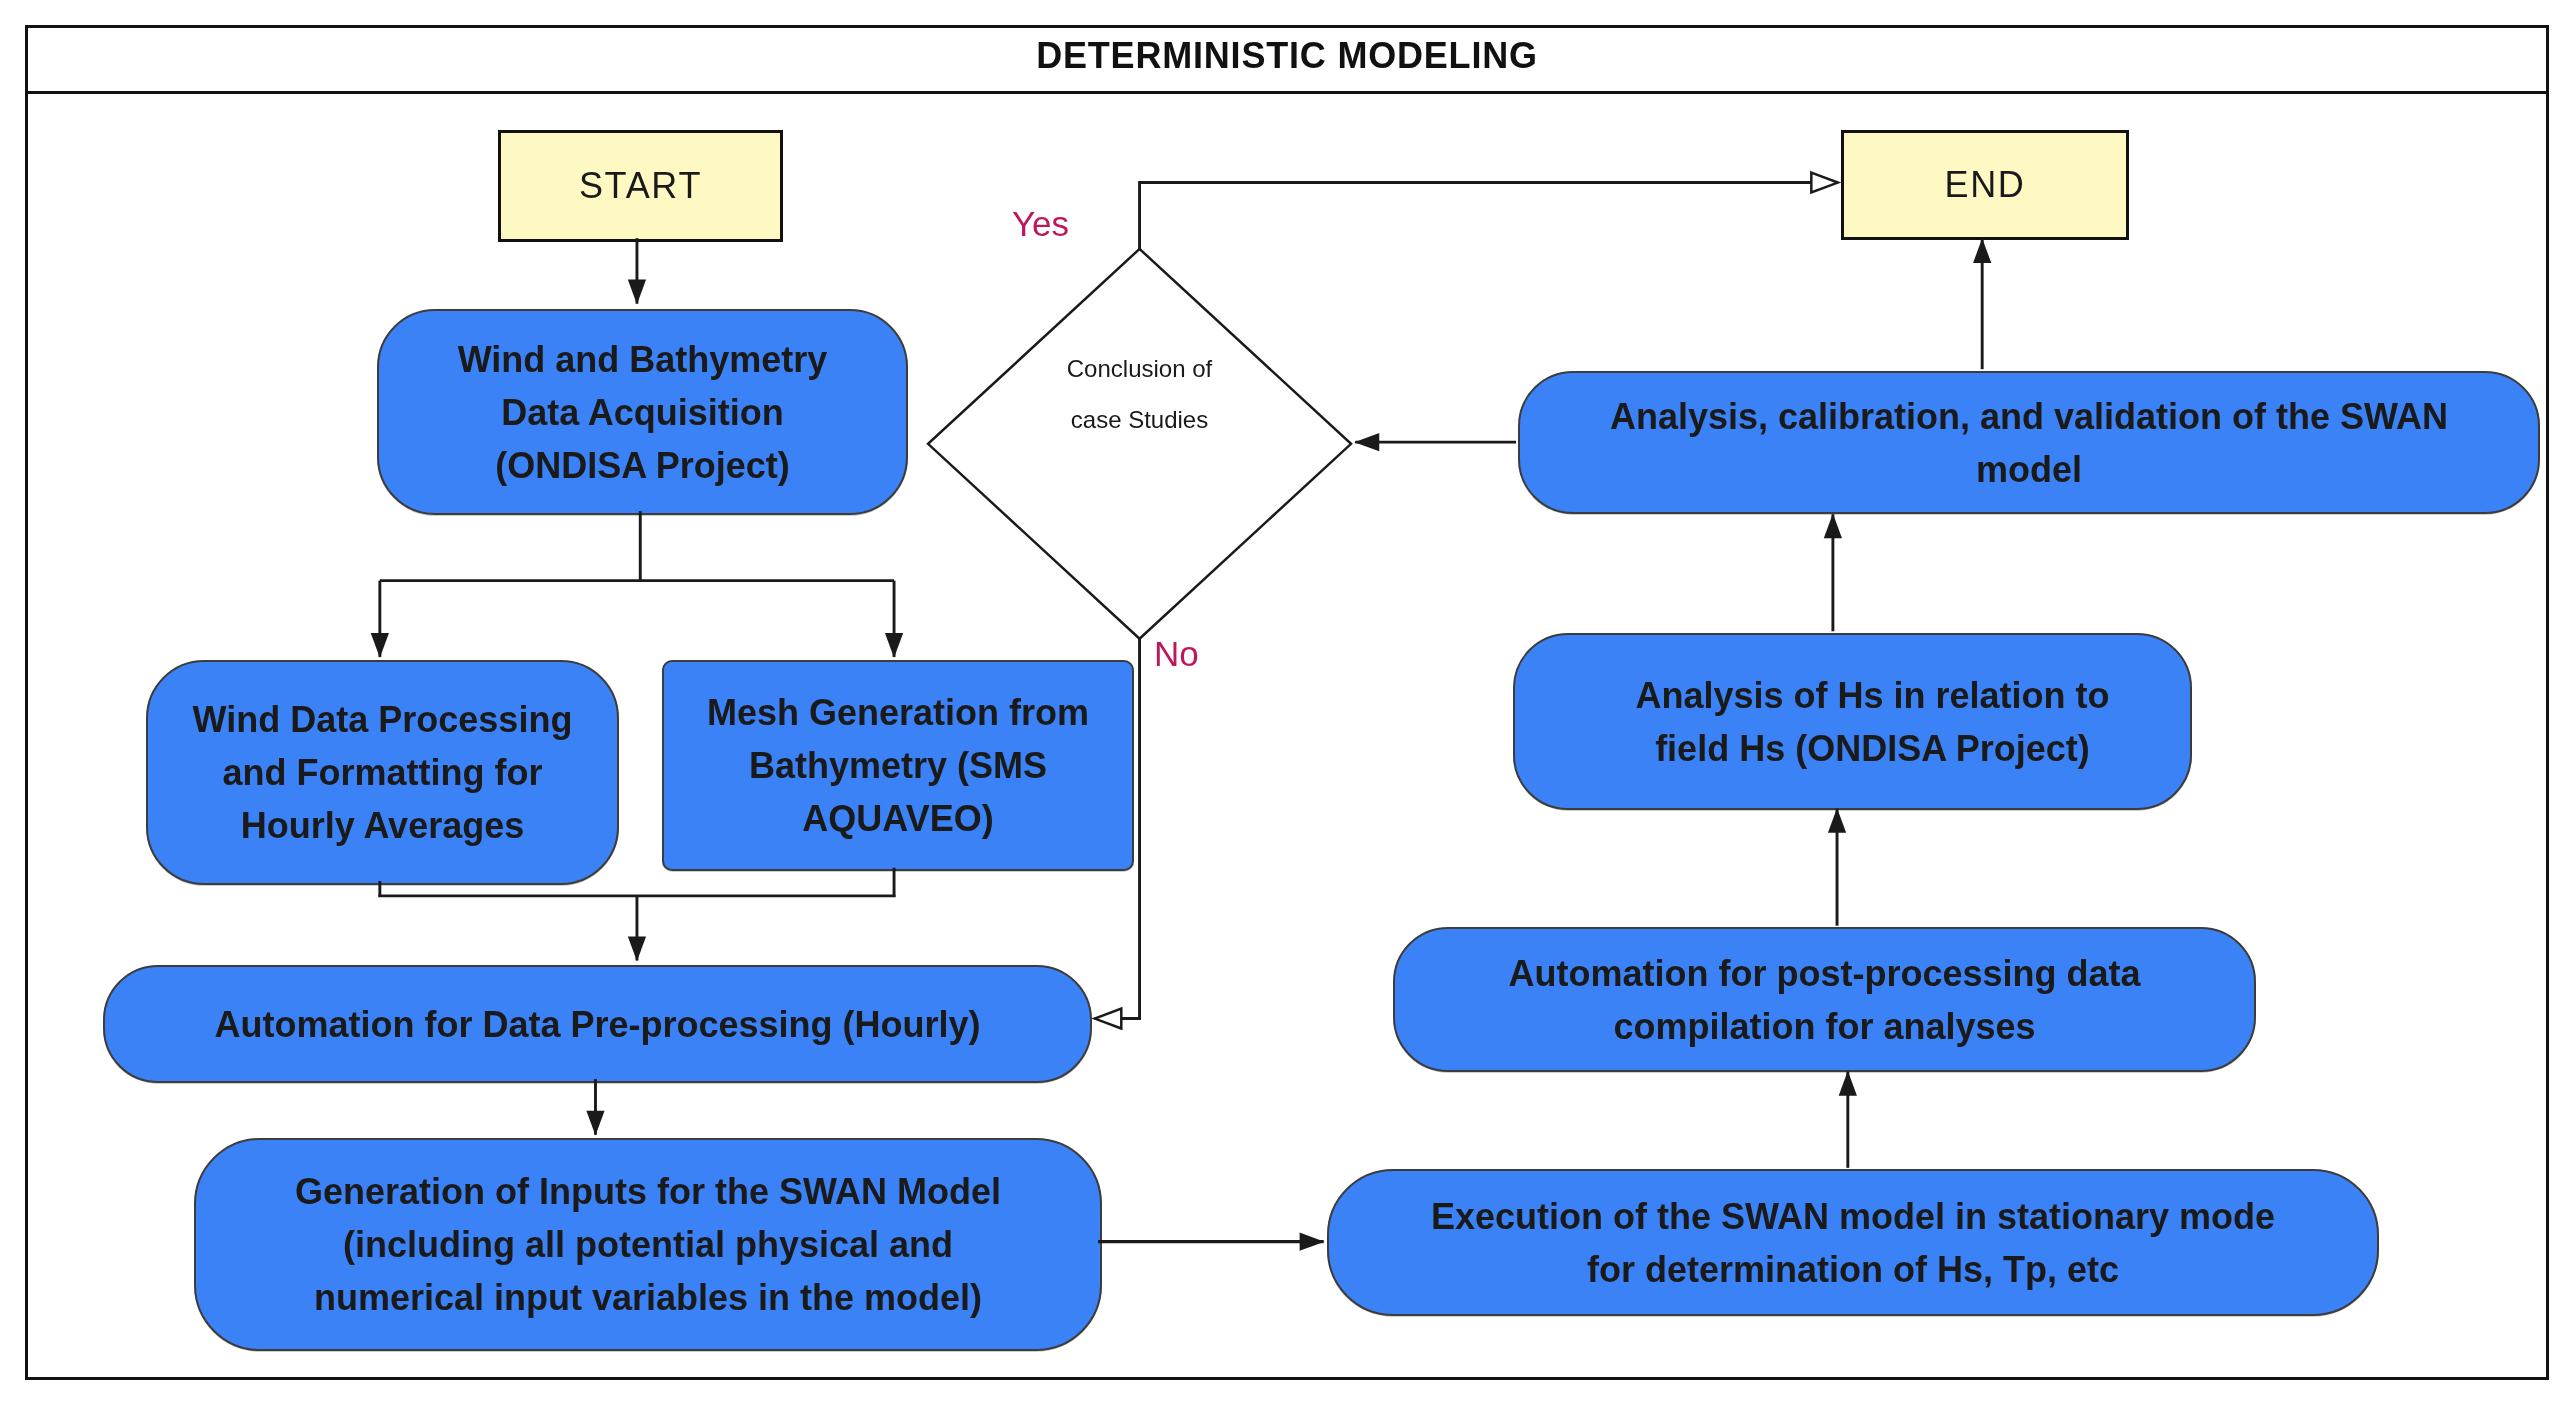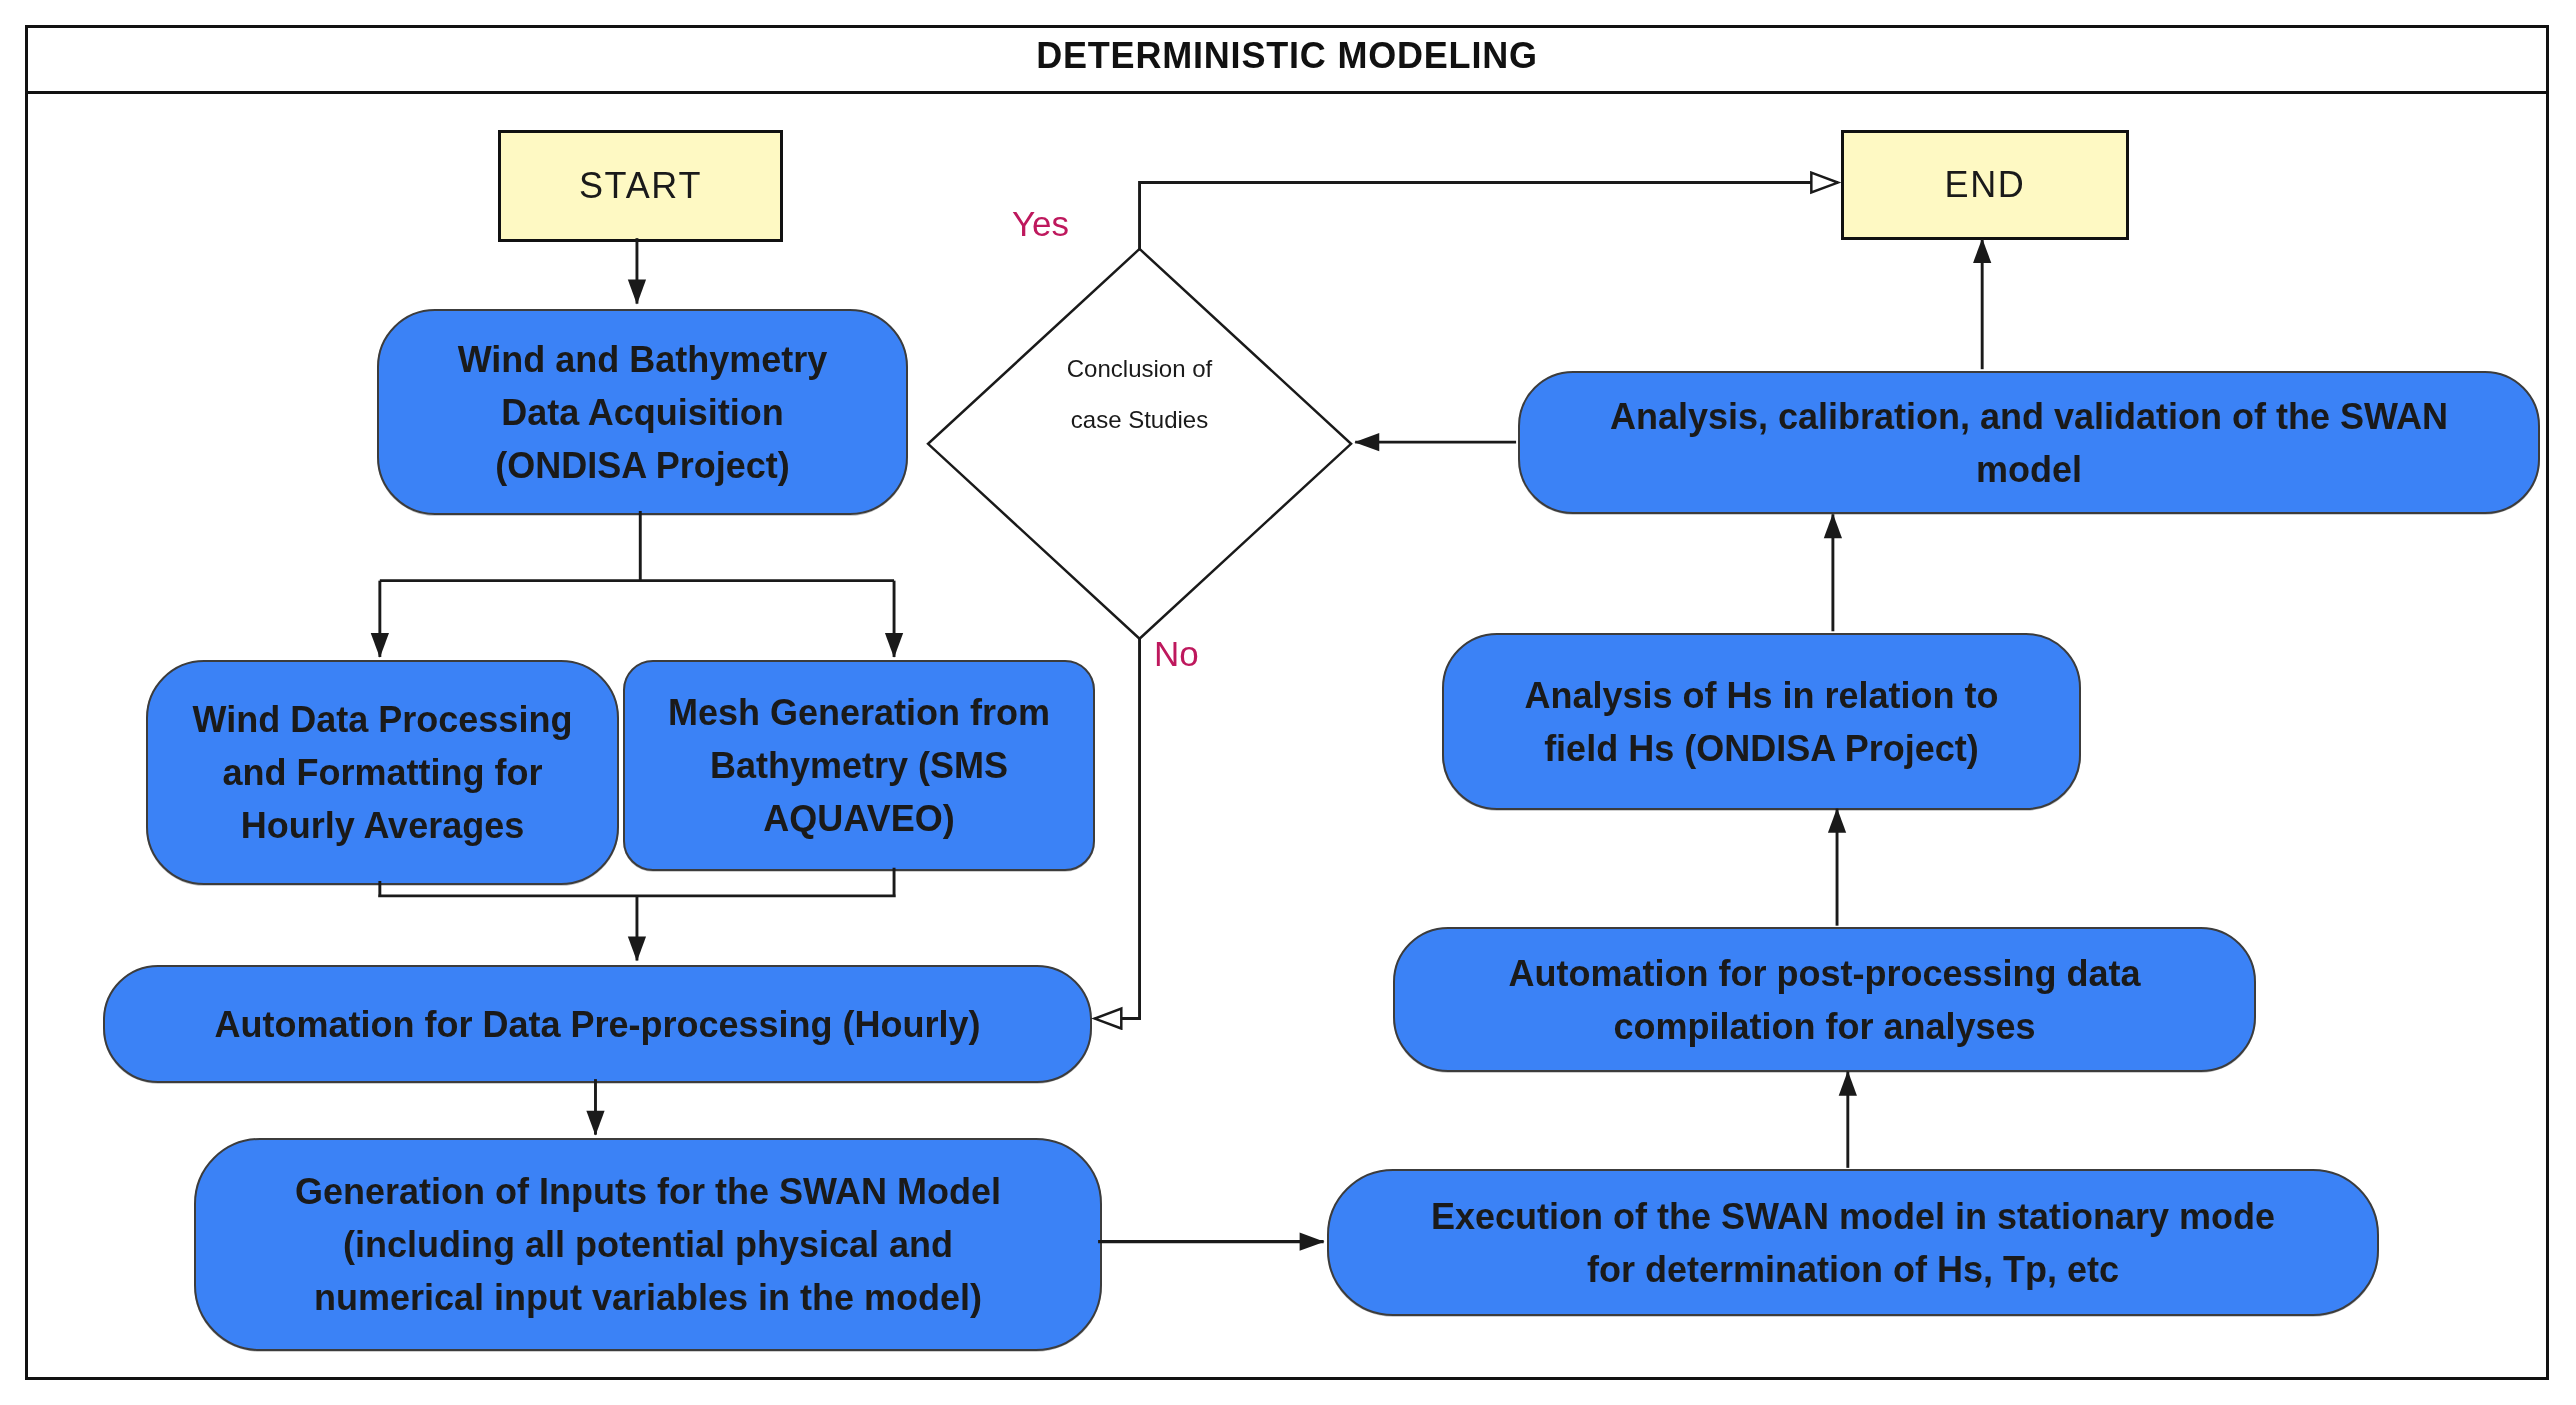--- a/index.html
+++ b/index.html
@@ -65,21 +65,21 @@
     <span class="ln">Data Acquisition</span>
     <span class="ln">(ONDISA Project)</span>
   </div>
 
   <div class="node" style="left:146px;top:660px;width:469px;height:221px;border-radius:58px;">
     <span class="ln">Wind Data Processing</span>
     <span class="ln">and Formatting for</span>
     <span class="ln">Hourly Averages</span>
   </div>
 
-  <div class="node" style="left:623px;top:660px;width:468px;height:207px;border-radius:30px;">
+  <div class="node" style="left:662px;top:660px;width:468px;height:207px;border-radius:10px;">
     <span class="ln">Mesh Generation from</span>
     <span class="ln">Bathymetry (SMS</span>
     <span class="ln">AQUAVEO)</span>
   </div>
 
   <div class="node" style="left:103px;top:965px;width:985px;height:114px;">
     <span class="ln">Automation for Data Pre-processing (Hourly)</span>
   </div>
 
   <div class="node" style="left:194px;top:1138px;width:904px;height:209px;border-radius:66px;">
@@ -91,21 +91,21 @@
   <div class="node" style="left:1327px;top:1169px;width:1048px;height:143px;border-radius:66px;">
     <span class="ln">Execution of the SWAN model in stationary mode</span>
     <span class="ln">for determination of Hs, Tp, etc</span>
   </div>
 
   <div class="node" style="left:1393px;top:927px;width:859px;height:141px;">
     <span class="ln">Automation for post-processing data</span>
     <span class="ln">compilation for analyses</span>
   </div>
 
-  <div class="node" style="left:1442px;top:633px;width:635px;height:173px;">
+  <div class="node" style="left:1513px;top:633px;width:635px;height:173px;padding-left:40px;">
     <span class="ln">Analysis of Hs in relation to</span>
     <span class="ln">field Hs (ONDISA Project)</span>
   </div>
 
   <div class="node" style="left:1518px;top:371px;width:1018px;height:139px;">
     <span class="ln">Analysis, calibration, and validation of the SWAN</span>
     <span class="ln">model</span>
   </div>
 
   <svg class="edges" viewBox="0 0 3106 1695" xmlns="http://www.w3.org/2000/svg">

